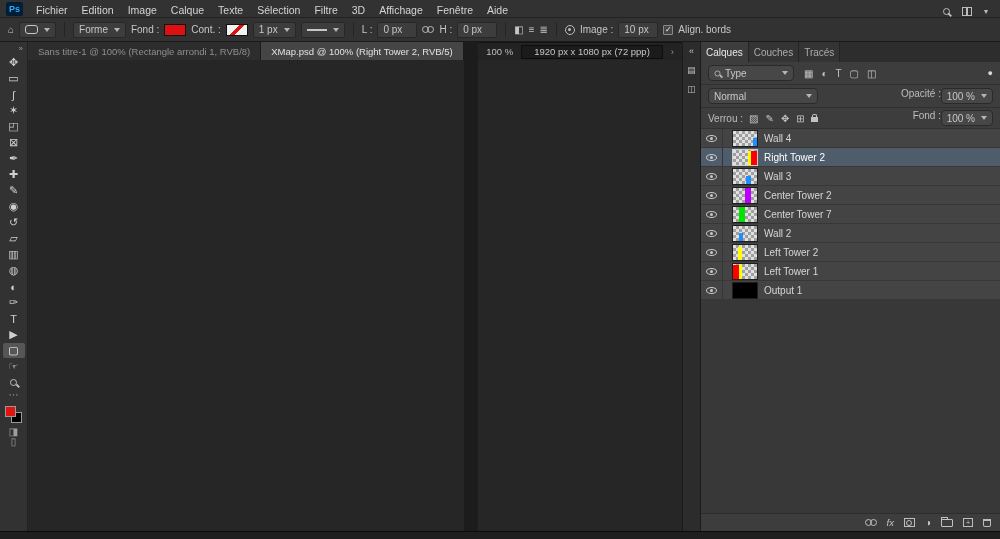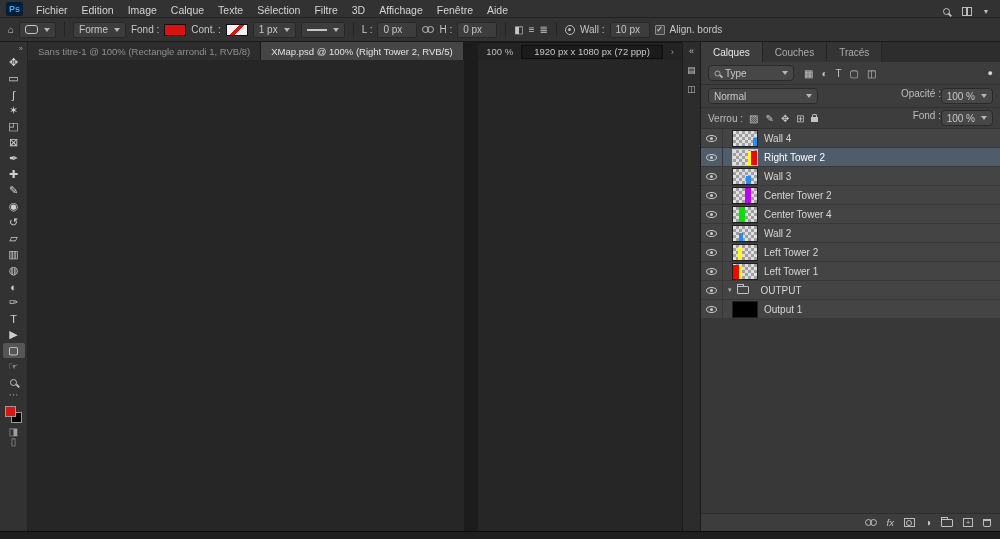--- a/index.html
+++ b/index.html
@@ -59,21 +59,21 @@
   .canvas-svg{position:absolute;left:39px;top:76px;display:block}
   .doc-status{height:18px;background:#232323;border-top:1px solid #141414;display:flex;align-items:center;gap:8px;padding:0 8px;font-size:9.5px;color:#bdbdbd}
   .doc-size-box{height:14px;background:#1b1b1b;border:1px solid #0d0d0d;display:flex;align-items:center;padding:0 12px;color:#c6c6c6}
 
   
   .dock-strip{width:18px;background:#2c2c2c;border-left:1px solid #1b1b1b;display:flex;flex-direction:column;align-items:center;gap:9px;padding-top:4px;font-size:9px;color:#bdbdbd}
 
   
   .panels{width:300px;background:#3d3d3d;border-left:1px solid #1b1b1b;display:flex;flex-direction:column}
   .panel-tabs{height:20px;background:#2d2d2d;display:flex;align-items:stretch;font-size:10px}
-  .panel-tab{padding:0 12px;display:flex;align-items:center;background:#343434;color:#ababab;border-right:1px solid #242424}
+  .panel-tab{padding:0 5px;display:flex;align-items:center;background:#343434;color:#ababab;border-right:1px solid #242424}
   .panel-tab.active{background:#3d3d3d;color:#e8e8e8}
   .filter-row,.blend-row,.lock-row{display:flex;align-items:center;padding:0 7px;border-bottom:1px solid #313131;font-size:10px;gap:6px}
   .filter-row{height:23px}
   .blend-row{height:23px}
   .lock-row{height:21px}
   .pbox{height:16px;background:#474747;border:1px solid #2a2a2a;border-radius:4px;display:flex;align-items:center;padding:0 5px;gap:4px;white-space:nowrap}
   .type-box{width:86px}
   .blend{width:110px}
   .val{width:52px;justify-content:flex-end}
   .filter-icons{display:flex;align-items:center;gap:8px;margin-left:4px}
@@ -168,21 +168,21 @@
     <div class="ob-field">0 px</div>
     <span class="icon-link"></span>
     <span class="ob-label">H :</span>
     <div class="ob-field">0 px</div>
     <i class="sep"></i>
     <span class="glyph">◧</span>
     <span class="glyph">≡</span>
     <span class="glyph">≣</span>
     <i class="sep"></i>
     <span class="icon-gear"></span>
-    <span class="ob-label">Wall :</span>
+    <span class="ob-label">Image :</span>
     <div class="ob-field">10 px</div>
     <span class="cb">✓</span>
     <span class="ob-label">Align. bords</span>
   </div>
 
   <div class="main">
 
     <div class="toolbar">
       <span class="collapse">»</span>
       <div class="tool-list">
@@ -379,21 +379,21 @@
             </span>
             <span class="layer-name">Center Tower 2</span>
           </div>
           <div class="layer-row">
             <span class="eye-cell">
               <i class="icon-eye"></i>
             </span>
             <span class="thumb checker">
               <i class="blk" style="left: 6px; top: 0px; width: 6px; height: 15px; background: rgb(0, 228, 0);"></i>
             </span>
-            <span class="layer-name">Center Tower 4</span>
+            <span class="layer-name">Center Tower 7</span>
           </div>
           <div class="layer-row">
             <span class="eye-cell">
               <i class="icon-eye"></i>
             </span>
             <span class="thumb checker">
               <i class="blk" style="left: 6px; top: 7px; width: 4px; height: 8px; background: rgb(31, 143, 255);"></i>
             </span>
             <span class="layer-name">Wall 2</span>
           </div>
@@ -408,28 +408,20 @@
           </div>
           <div class="layer-row">
             <span class="eye-cell">
               <i class="icon-eye"></i>
             </span>
             <span class="thumb checker">
               <i class="blk" style="left: 0px; top: 1px; width: 6px; height: 14px; background: rgb(255, 0, 0);"></i>
               <i class="blk" style="left: 6px; top: 1px; width: 3px; height: 14px; background: rgb(255, 255, 0);"></i>
             </span>
             <span class="layer-name">Left Tower 1</span>
-          </div>
-          <div class="layer-row">
-            <span class="eye-cell">
-              <i class="icon-eye"></i>
-            </span>
-            <span class="chev">▾</span>
-            <span class="icon-folder"></span>
-            <span class="layer-name">OUTPUT</span>
           </div>
           <div class="layer-row">
             <span class="eye-cell">
               <i class="icon-eye"></i>
             </span>
             <span class="thumb" style="background: rgb(0, 0, 0);"></span>
             <span class="layer-name">Output 1</span>
           </div>
         </div>
       <div class="panel-bottom">

